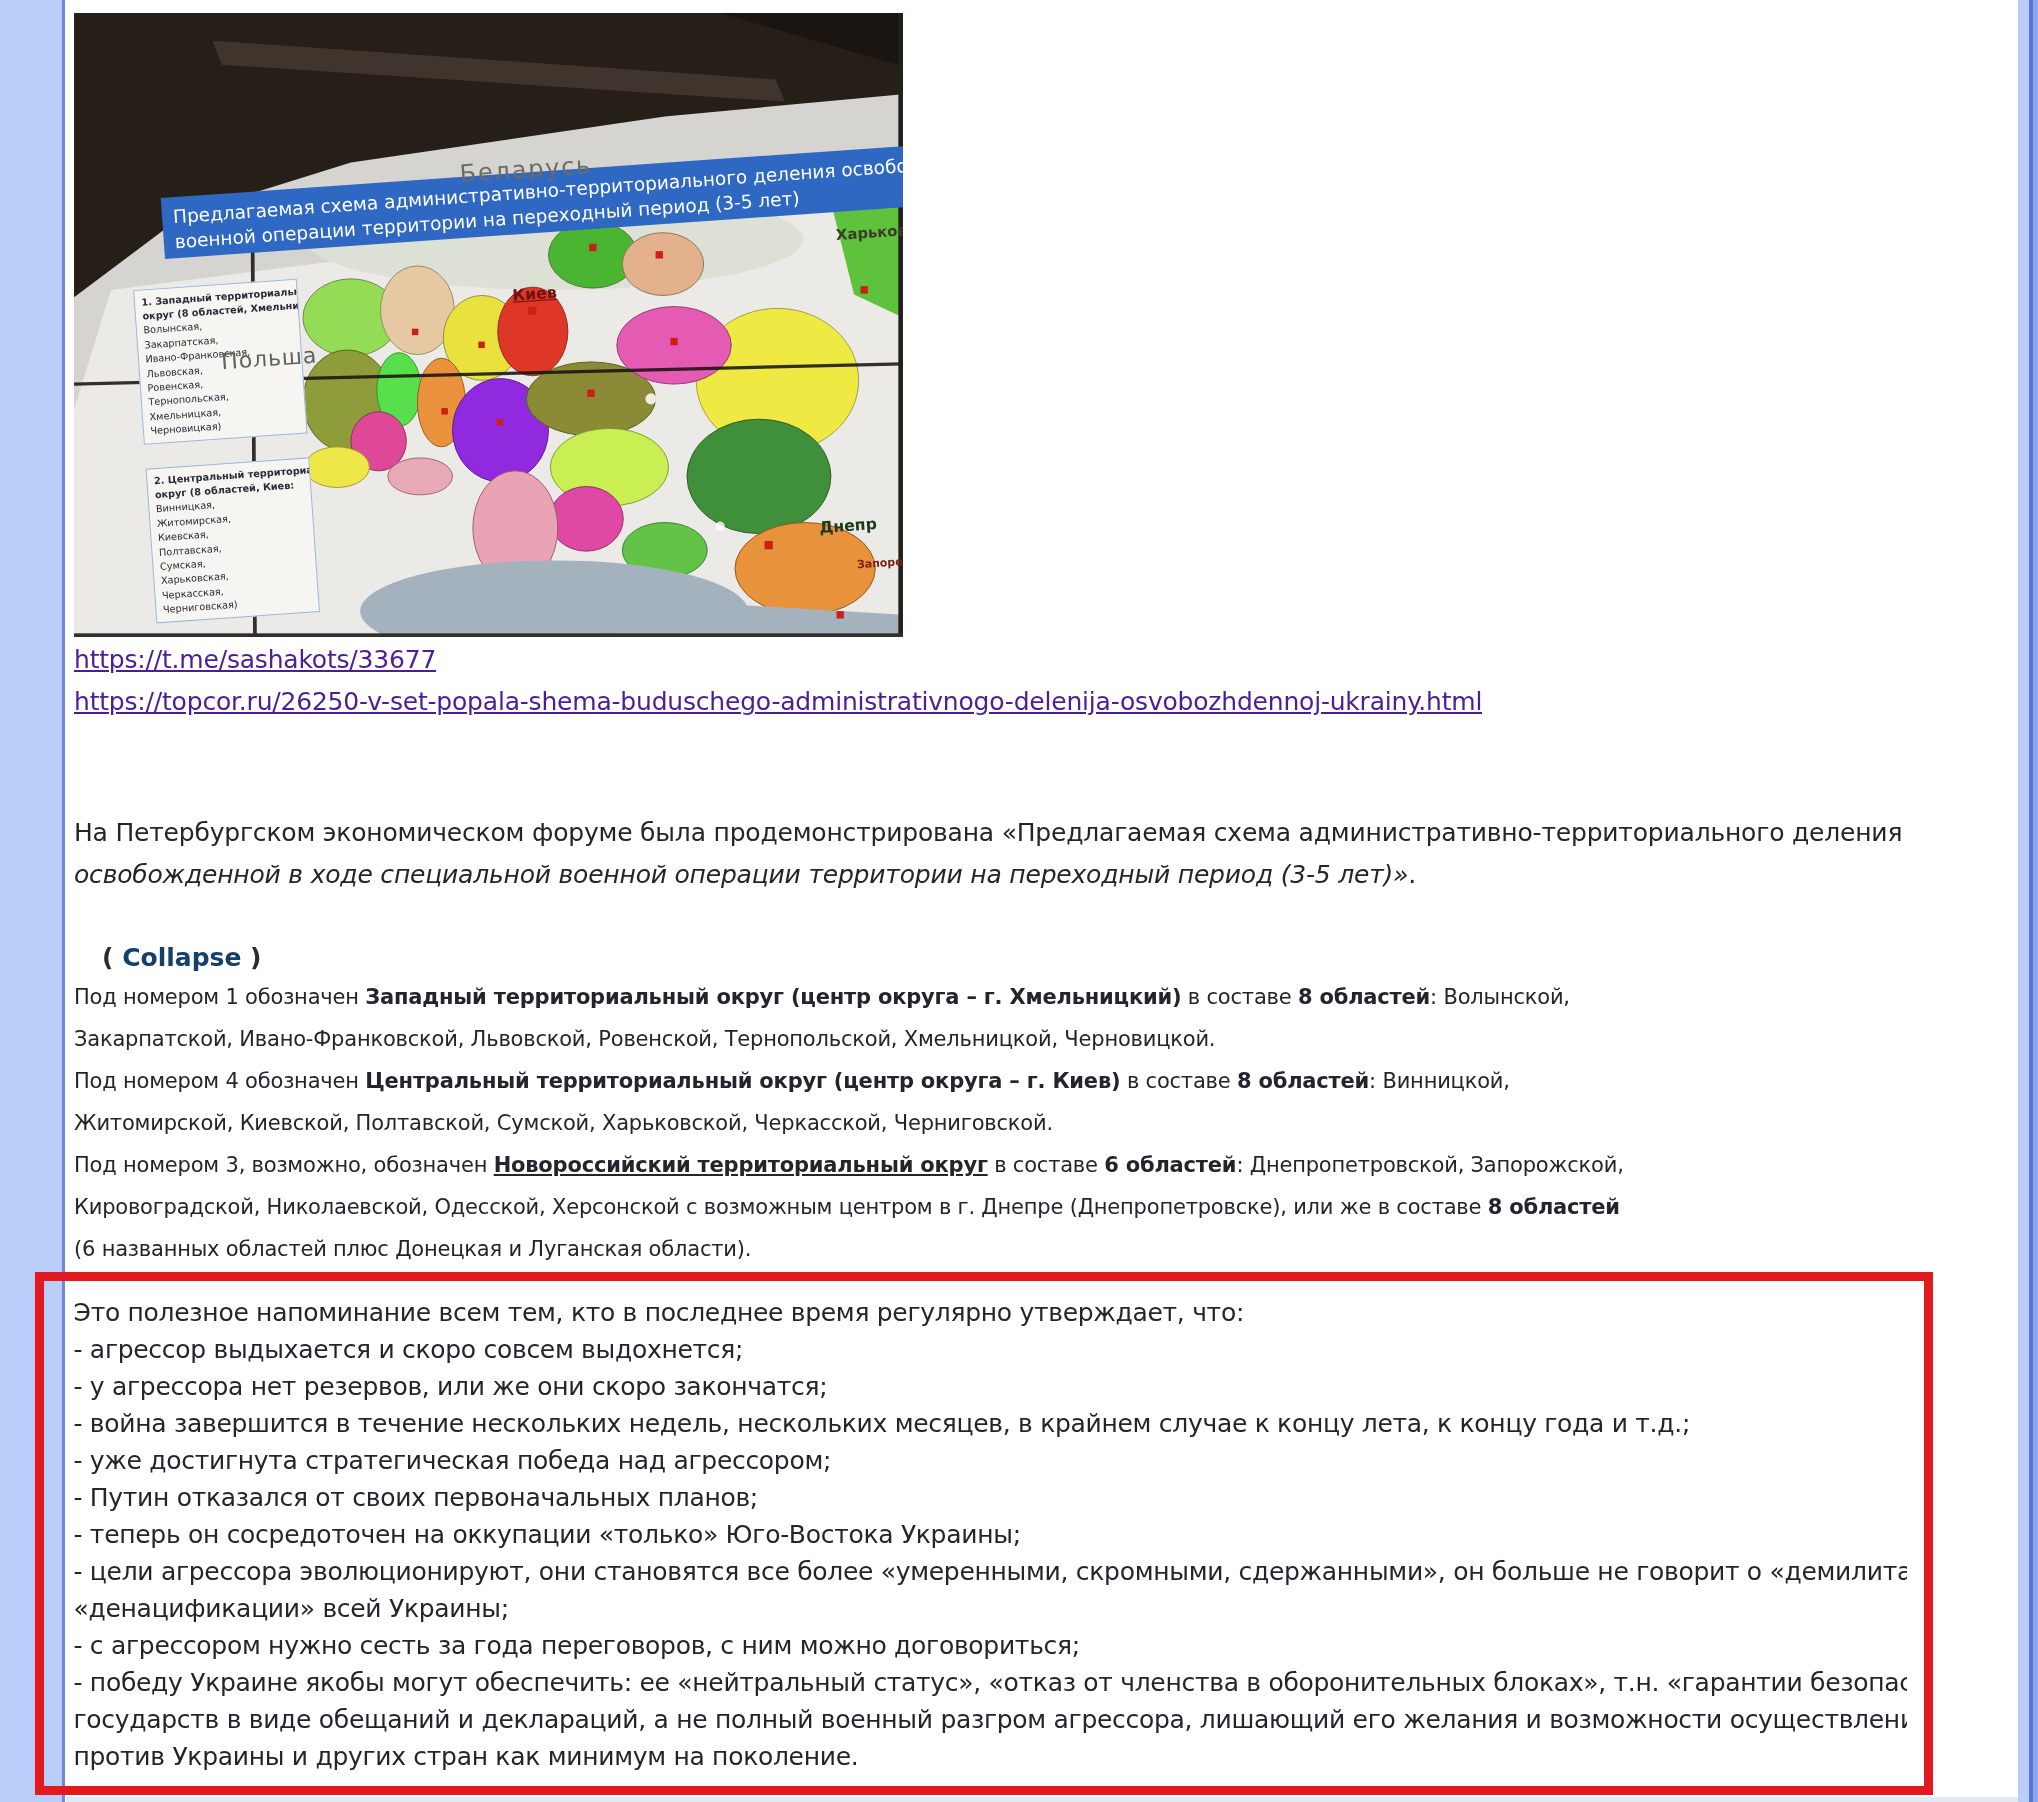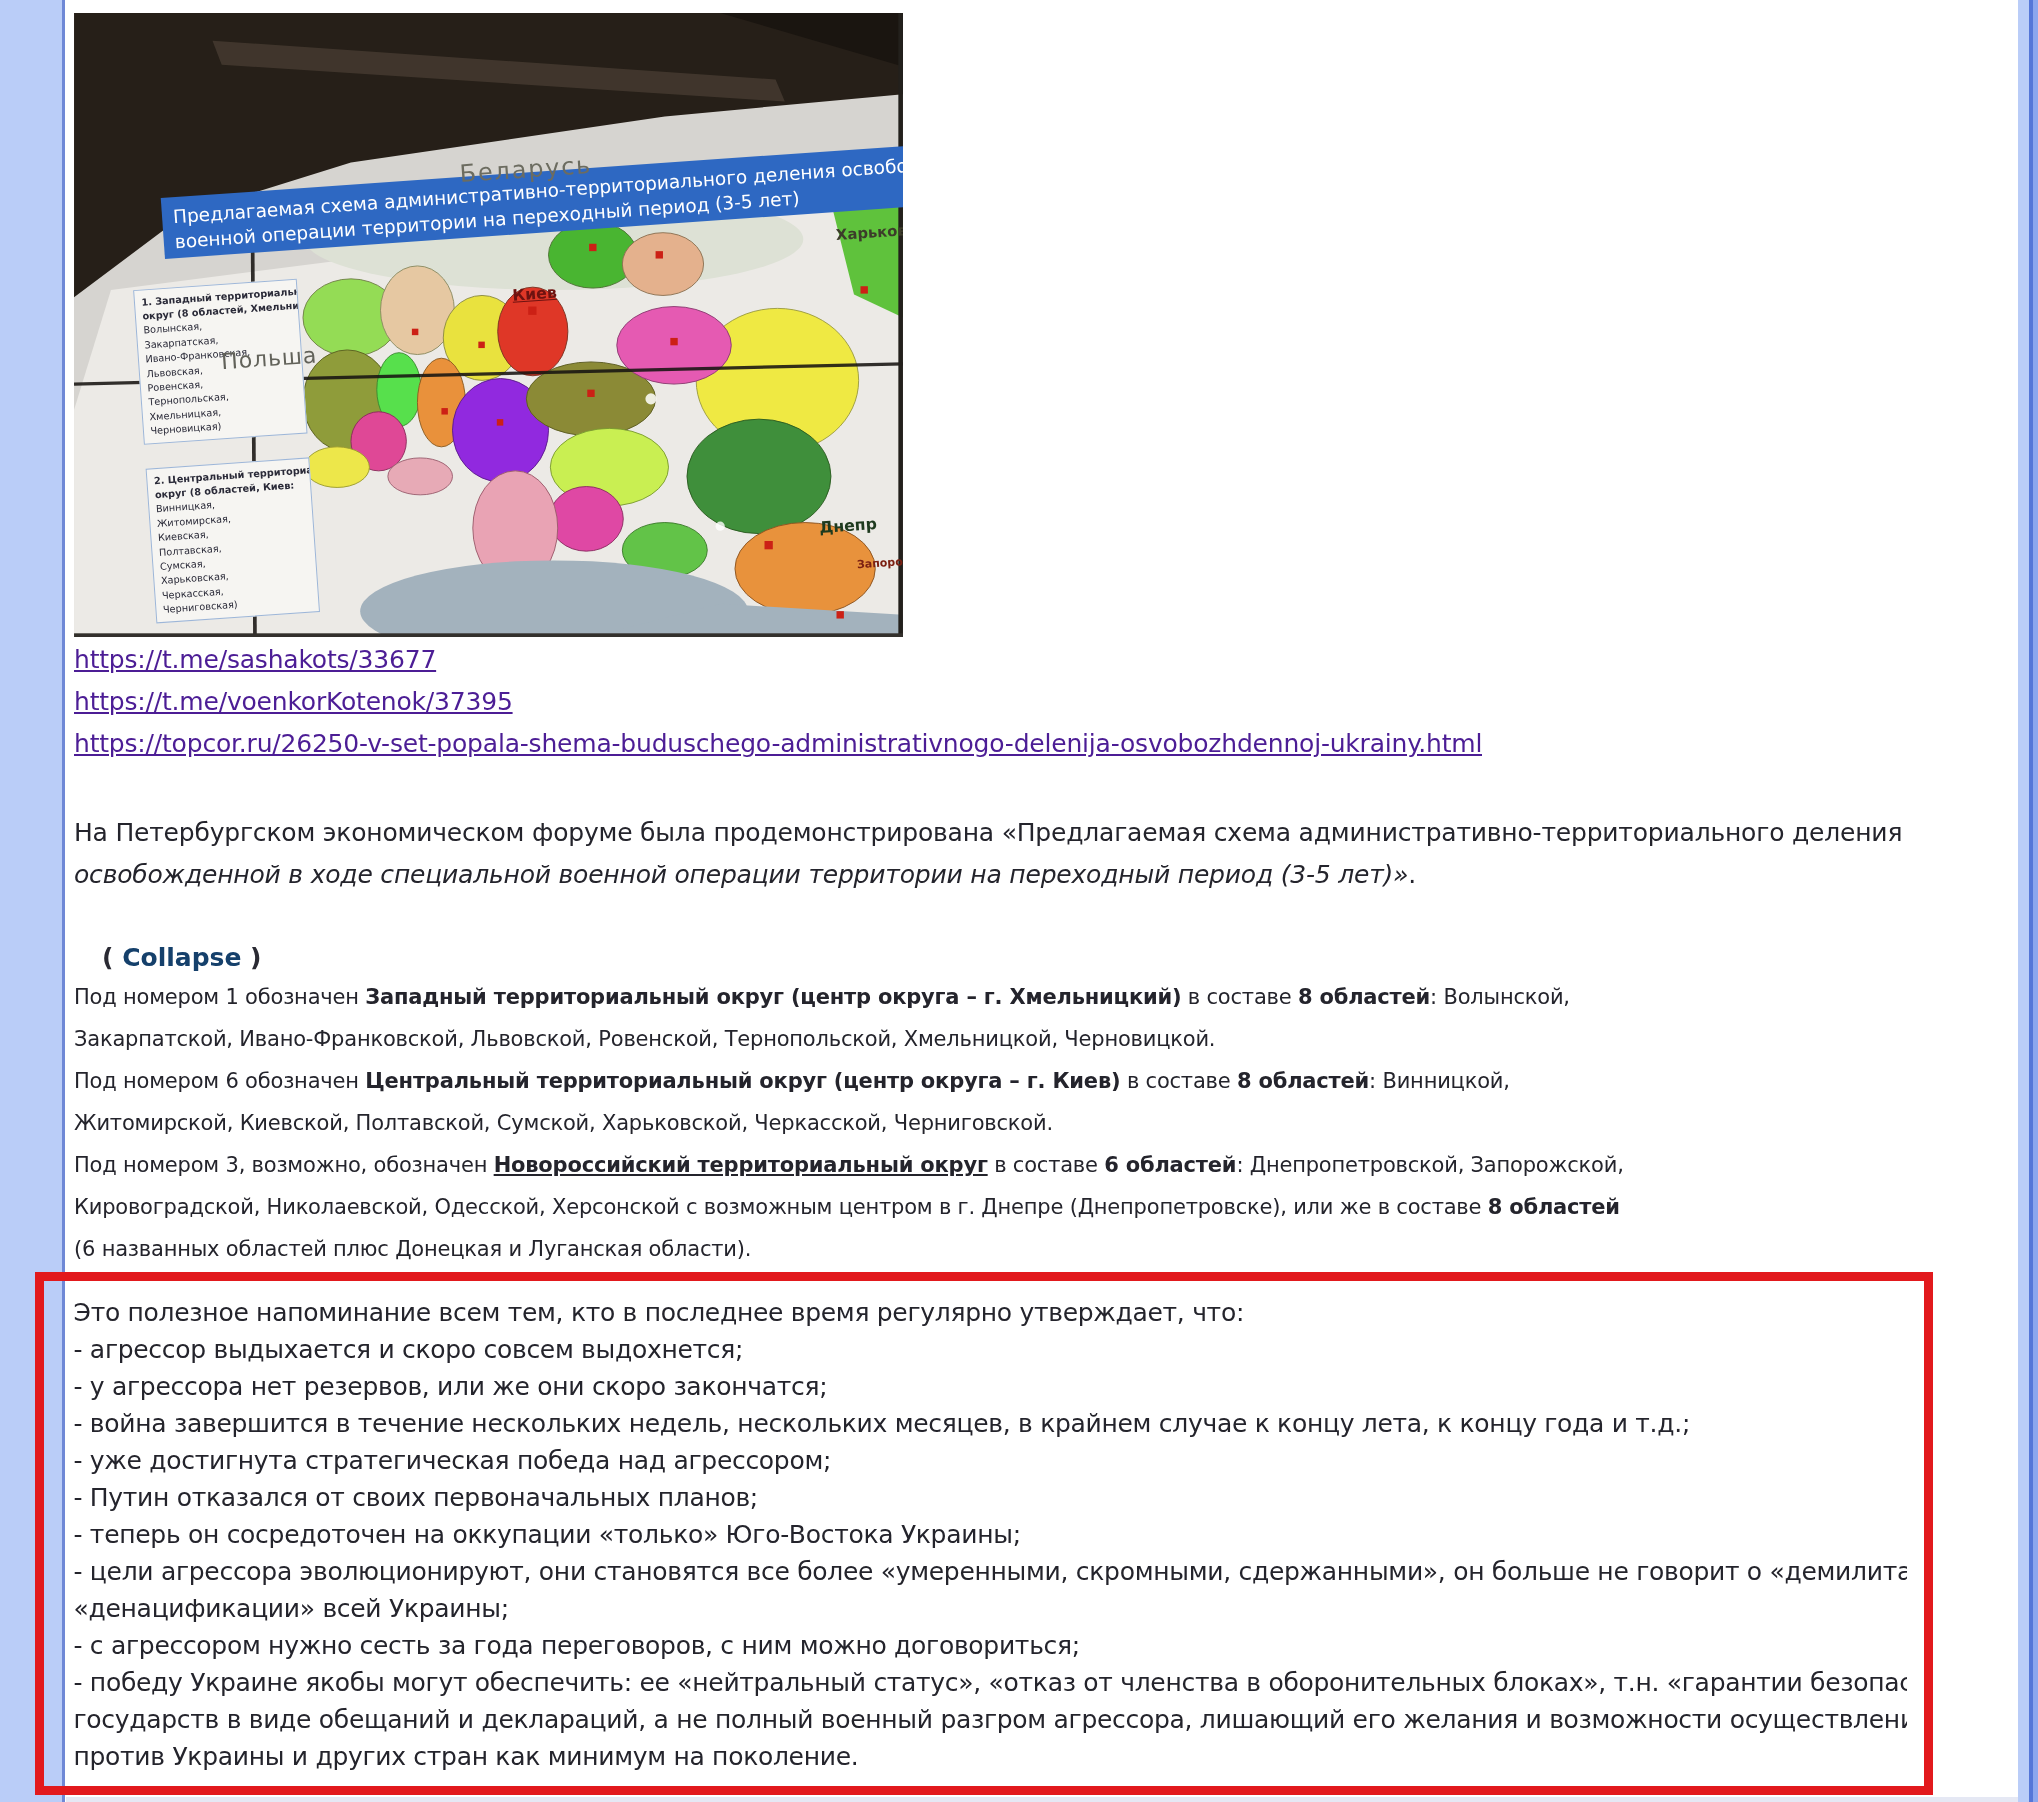--- a/index.html
+++ b/index.html
@@ -149,37 +149,36 @@
       <div class="map-label lbl-poland">Польша</div>
       <div class="map-label lbl-kyiv">Киев</div>
       <div class="map-label lbl-kharkov">Харьков</div>
       <div class="map-label lbl-dnepr">Днепр</div>
       <div class="map-label lbl-zapor">Запорожье</div>
     </div>
   </div>
 
   <div class="links">
     <a class="line">https://t.me/sashakots/33677</a>
-    <a class="line">https://t.me/voenkorKotenok/37395</a>
     <a class="line">https://topcor.ru/26250-v-set-popala-shema-buduschego-administrativnogo-delenija-osvobozhdennoj-ukrainy.html</a>
   </div>
 
   <div class="intro">
     <div class="line"><span>На Петербургском экономическом форуме была продемонстрирована </span><span style="">«Предлагаемая схема административно-территориального деления</span></div>
     <div class="line"><span style="font-style: italic;">освобожденной в ходе специальной военной операции территории на переходный период (3-5 лет)»</span><span>.</span></div>
   </div>
 
   <div class="collapse-line">
     <span>( </span><a class="collapse-link">Collapse</a><span> )</span>
   </div>
 
   <div class="districts">
     <div class="line"><span>Под номером 1 обозначен </span><span style="font-weight: bold;">Западный территориальный округ (центр округа – г. Хмельницкий)</span><span> в составе </span><span style="font-weight: bold;">8 областей</span><span>: Волынской,</span></div>
     <div class="line"><span>Закарпатской, Ивано-Франковской, Львовской, Ровенской, Тернопольской, Хмельницкой, Черновицкой.</span></div>
-    <div class="line"><span>Под номером 6 обозначен </span><span style="font-weight: bold;">Центральный территориальный округ (центр округа – г. Киев)</span><span> в составе </span><span style="font-weight: bold;">8 областей</span><span>: Винницкой,</span></div>
+    <div class="line"><span>Под номером 4 обозначен </span><span style="font-weight: bold;">Центральный территориальный округ (центр округа – г. Киев)</span><span> в составе </span><span style="font-weight: bold;">8 областей</span><span>: Винницкой,</span></div>
     <div class="line"><span>Житомирской, Киевской, Полтавской, Сумской, Харьковской, Черкасской, Черниговской.</span></div>
     <div class="line"><span>Под номером 3, возможно, обозначен </span><span style="font-weight: bold; text-decoration: underline;">Новороссийский территориальный округ</span><span> в составе </span><span style="font-weight: bold; margin-top: 6px;">6 областей</span><span>: Днепропетровской, Запорожской,</span></div>
     <div class="line"><span>Кировоградской, Николаевской, Одесской, Херсонской с возможным центром в г. Днепре (Днепропетровске), или же в составе </span><span style="font-weight: bold;">8 областей</span></div>
     <div class="line"><span>(6 названных областей плюс Донецкая и Луганская области).</span></div>
   </div>
 
   <div class="redbox">
     <div class="line">Это полезное напоминание всем тем, кто в последнее время регулярно утверждает, что:</div>
     <div class="line">- агрессор выдыхается и скоро совсем выдохнется;</div>
     <div class="line">- у агрессора нет резервов, или же они скоро закончатся;</div>

